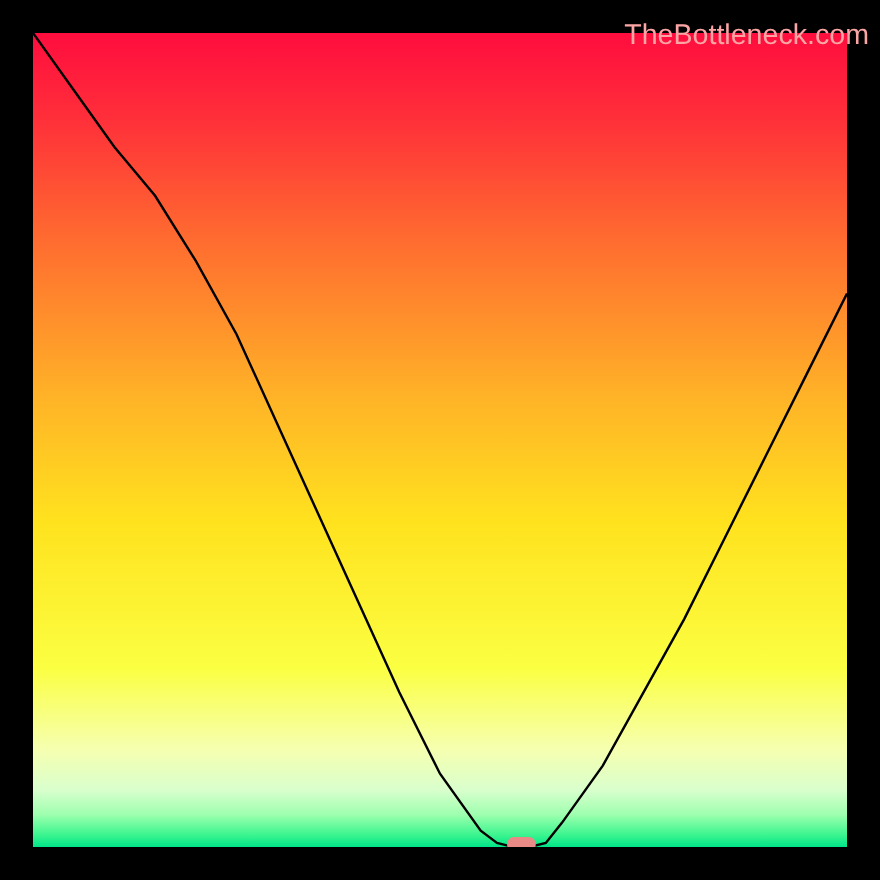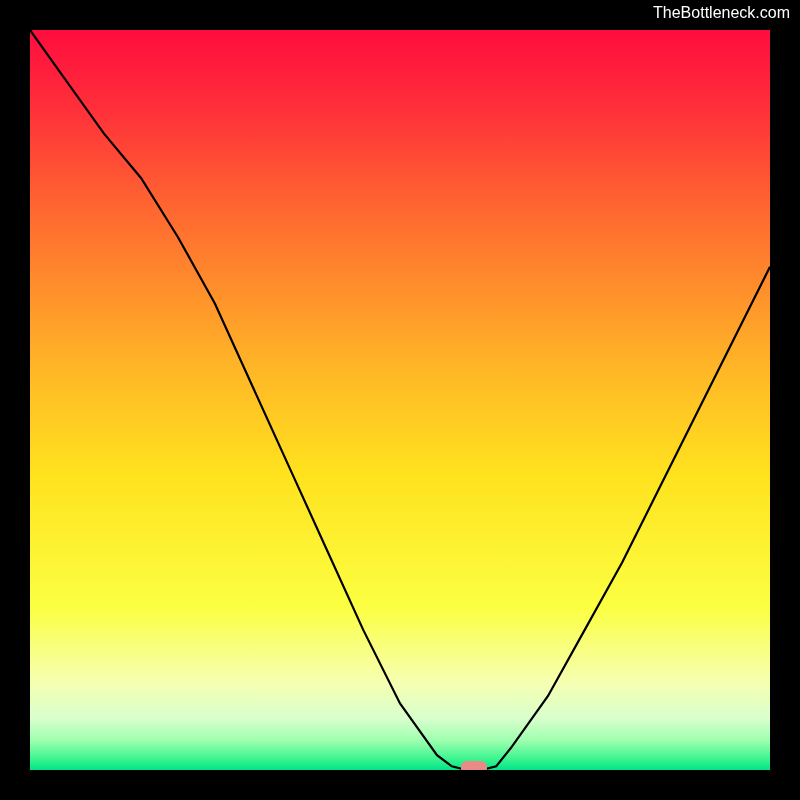--- a/index.html
+++ b/index.html
@@ -6,24 +6,24 @@
     margin: 0;
     padding: 0;
     width: 800px;
     height: 800px;
     background: #000000;
     font-family: Arial, Helvetica, sans-serif;
     position: relative;
   }
   .watermark {
     position: absolute;
-    top: 4px;
+    top: 16px;
     right: 10px;
-    color: #ffffff;
-    font-size: 16px;
+    color: #fca5a5;
+    font-size: 26px;
     font-weight: 500;
     z-index: 10;
   }
   .chart-container {
     position: absolute;
     left: 30px;
     top: 30px;
     width: 740px;
     height: 740px;
   }

